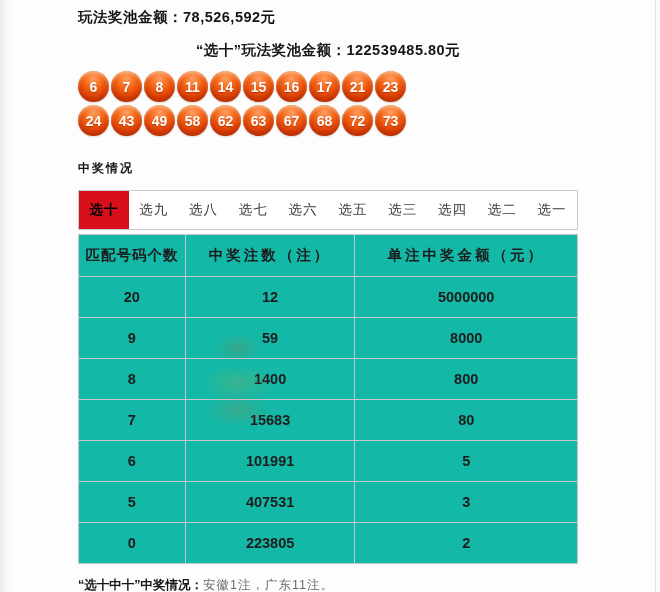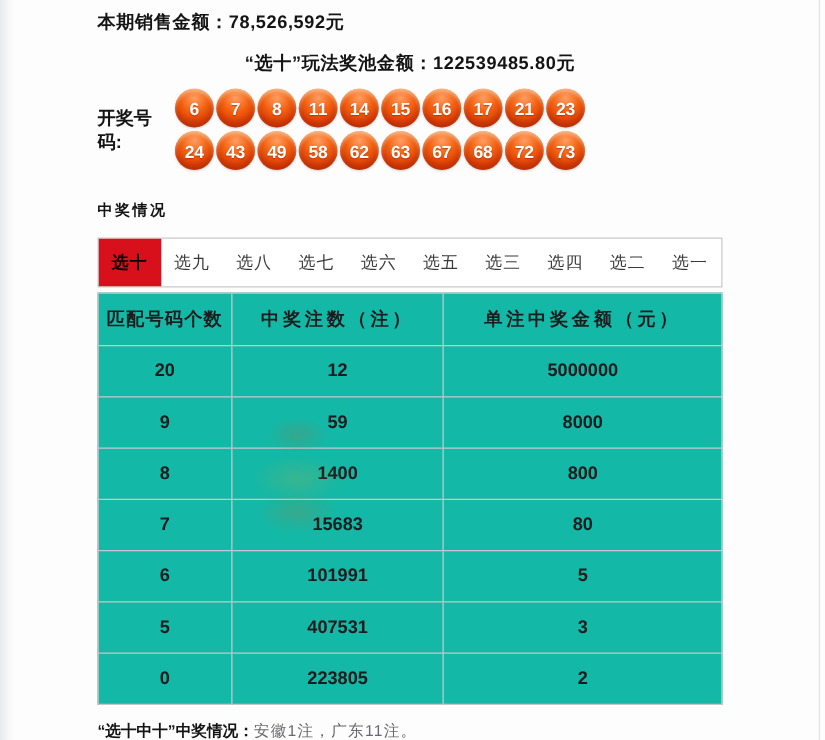--- a/index.html
+++ b/index.html
@@ -78,25 +78,24 @@
   .note .rest { color:#6a6a6e; letter-spacing:1px; }
 </style>
 </head>
 <body>
 
 <div class="edge-left"></div>
 <div class="edge-right"></div>
 
 <div class="content">
 
-  <div class="info-line line-sales">本期销售金额：78,526,592元</div>
+  <div class="info-line line-sales">玩法奖池金额：78,526,592元</div>
   <div class="info-line line-pool">“选十”玩法奖池金额：122539485.80元</div>
 
   <div class="draw-section">
-    <div class="draw-label">开奖号码:</div>
     <div class="ball-rows">
       <div class="ball-row">
         <span class="ball">6</span>
         <span class="ball">7</span>
         <span class="ball">8</span>
         <span class="ball">11</span>
         <span class="ball">14</span>
         <span class="ball">15</span>
         <span class="ball">16</span>
         <span class="ball">17</span>

